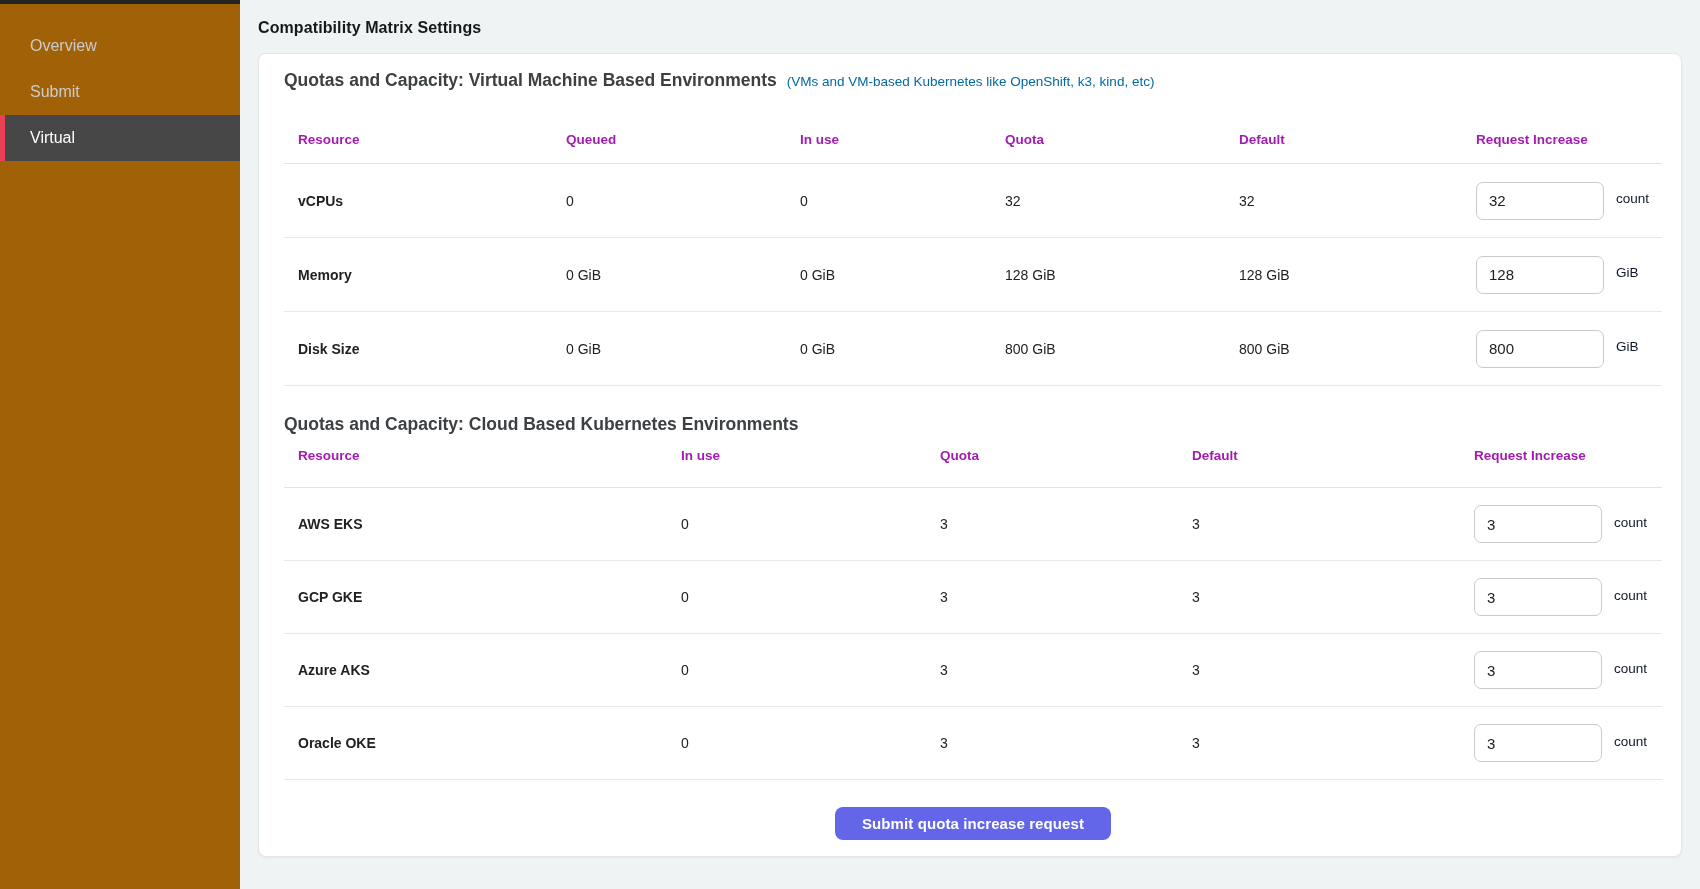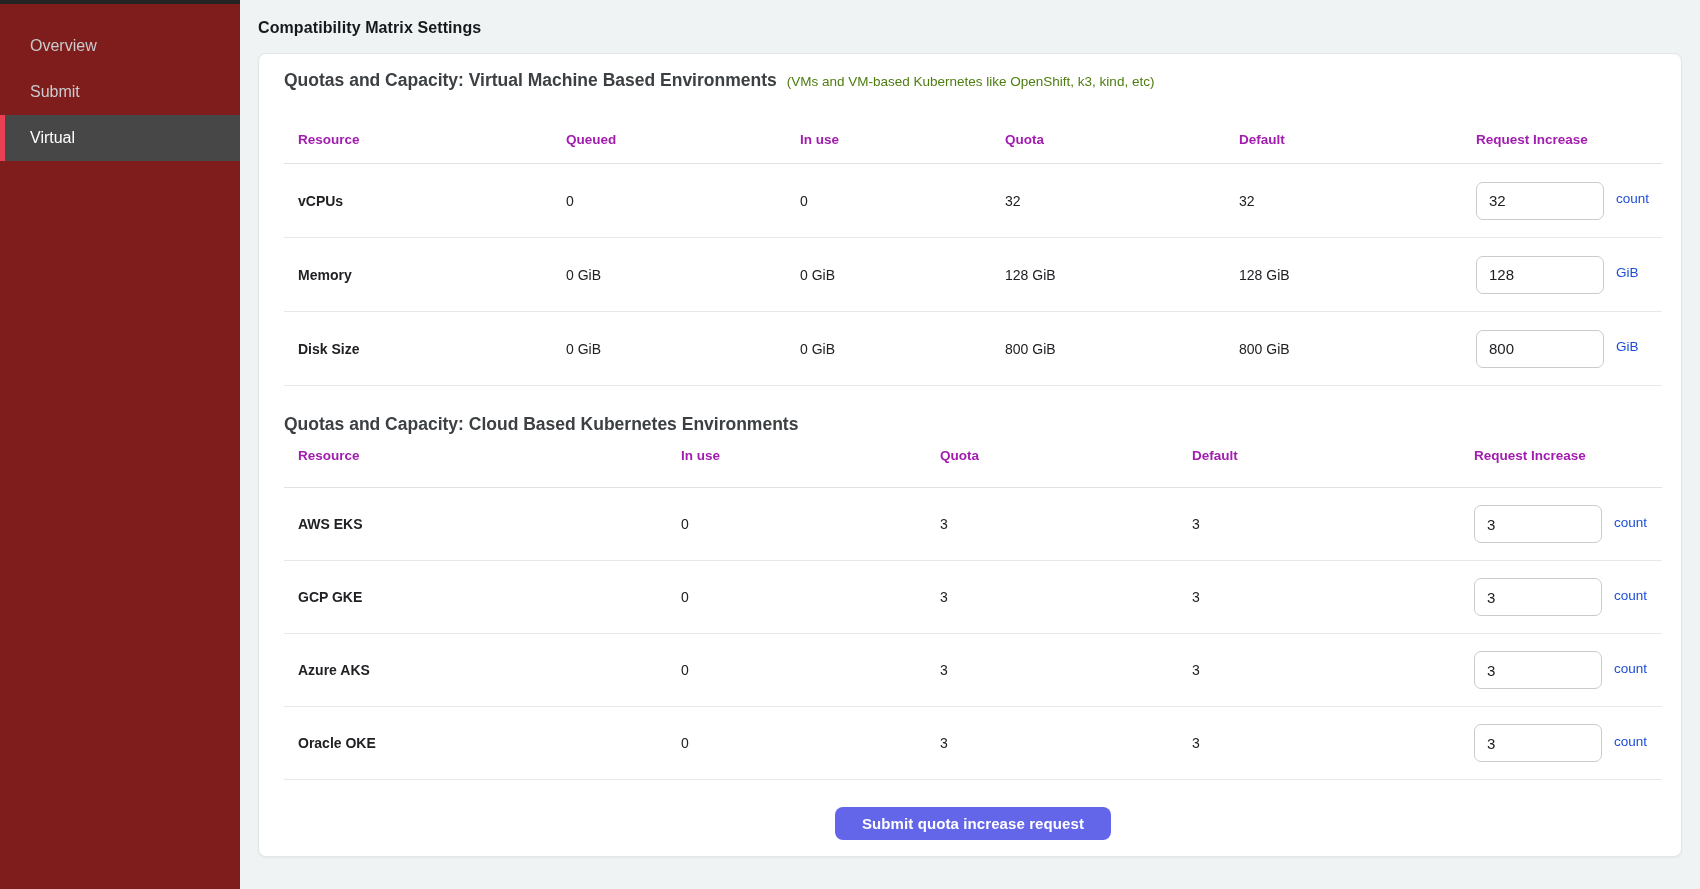--- a/index.html
+++ b/index.html
@@ -10,21 +10,21 @@
     color: #202124;
     overflow: hidden;
     display: flex;
   }
 
   
   .sidebar {
     width: 240px;
     min-width: 240px;
     height: 889px;
-    background: #7f1d1d;
+    background: #a16207;
     border-top: 4px solid #242424;
     padding-top: 19px;
   }
   .nav-item {
     height: 46px;
     line-height: 46px;
     padding-left: 30px;
     font-size: 16px;
     color: #c9cbcc;
     cursor: pointer;
@@ -51,21 +51,21 @@
   .card {
     background: #ffffff;
     border: 1px solid #e3e6e8;
     border-radius: 8px;
     box-shadow: 0 1px 2px rgba(0,0,0,0.05);
     padding: 14px 19px 16px 25px;
   }
 
   .section-head { display: flex; align-items: baseline; gap: 10px; line-height: 24px; }
   .section-title { font-size: 17.5px; font-weight: 700; color: #3c4043; }
-  .section-subtitle { font-size: 13.5px; color: #4d7c0f; font-weight: 400; }
+  .section-subtitle { font-size: 13.5px; color: #0369a1; font-weight: 400; }
   .section-head.second { margin-top: 26px; margin-bottom: 0; }
 
   .grid { display: grid; align-items: center; }
   .vm-grid    { grid-template-columns: 282px 234px 205px 234px 237px 1fr; }
   .cloud-grid { grid-template-columns: 397px 259px 252px 282px 1fr; }
   .grid > :first-child { padding-left: 14px; }
 
   .thead { border-bottom: 1px solid #e0e2e4; }
   .thead.vm-head    { margin-top: 20px; padding: 18px 0 16px; }
   .thead.cloud-head { padding: 12px 0 24px; }
@@ -82,21 +82,21 @@
     height: 38px;
     border: 1px solid #c8cbce;
     border-radius: 7px;
     padding: 0 12px;
     font-size: 15px;
     color: #202124;
     font-family: "Liberation Sans", sans-serif;
     background: #ffffff;
     outline: none;
   }
-  .unit { font-size: 13.5px; color: #1d4ed8; position: relative; top: -2px; }
+  .unit { font-size: 13.5px; color: #0f172a; position: relative; top: -2px; }
 
   .submit-row { display: flex; justify-content: center; padding: 27px 0 0; }
   .submit-btn {
     background: var(--button, #6466e9);
     color: #ffffff;
     border: none;
     border-radius: 8px;
     height: 33px;
     padding: 0 27px;
     font-size: 15px;

